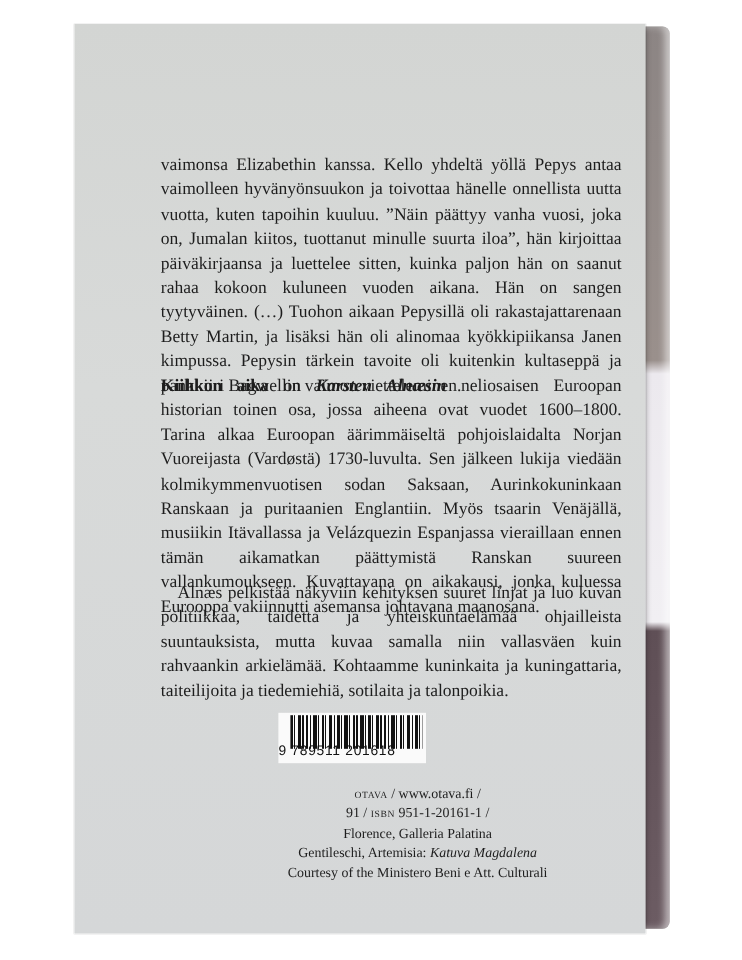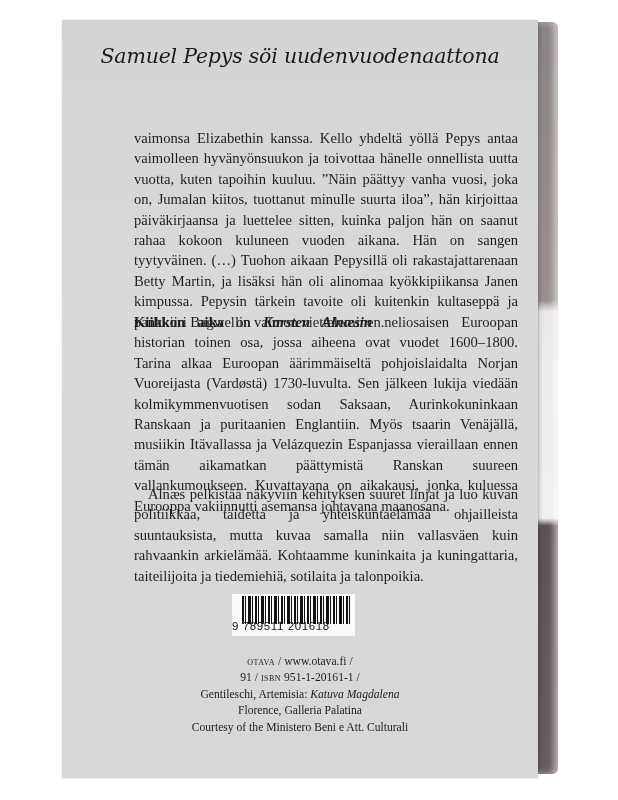--- a/index.html
+++ b/index.html
@@ -45,52 +45,51 @@
       #111 0 2px, #fafafa 2px 3px, #111 3px 4px, #fafafa 4px 6px,
       #111 6px 9px, #fafafa 9px 10px, #111 10px 11px, #fafafa 11px 13px);
   }
   .isbn-digits {
     position: absolute; left: 0; top: 26px; width: 123px;
     font-family: "Liberation Sans", sans-serif; font-size: 11.5px; color: #111;
     letter-spacing: 0.6px; white-space: nowrap;
   }
   .colophon {
     position: absolute; left: 0; top: 634px; width: 476px; text-align: center;
-    font-family: "Liberation Serif", serif; font-size: 11.6px; line-height: 16.4px; color: #1d1d1d;
+    font-family: "Liberation Serif", serif; font-size: 11.6px; line-height: 16.4px; color: #1d1d1d; padding-left: 48px;
   }
   .colophon .sc { font-variant: small-caps; letter-spacing: 0.5px; }
   .colophon i { font-style: italic; }
   .colophon div { white-space: nowrap; }
 </style>
 </head>
 <body>
 
 <div class="book">
   <div class="edge"></div>
   <div class="cover">
 
     <div class="tagline">
-      <div>Samuel Pepys söi uudenvuodenaattona</div>
     </div>
 
     <div class="body-text quote">vaimonsa Elizabethin kanssa. Kello yhdeltä yöllä Pepys antaa vaimolleen hyvänyönsuukon ja toivottaa hänelle onnellista uutta vuotta, kuten tapoihin kuuluu. ”Näin päättyy vanha vuosi, joka on, Jumalan kiitos, tuottanut minulle suurta iloa”, hän kirjoittaa päiväkirjaansa ja luettelee sitten, kuinka paljon hän on saanut rahaa kokoon kuluneen vuoden aikana. Hän on sangen tyytyväinen. (…) Tuohon aikaan Pepysillä oli rakastajattarenaan Betty Martin, ja lisäksi hän oli alinomaa kyökkipiikansa Janen kimpussa. Pepysin tärkein tavoite oli kuitenkin kultaseppä ja pankkiiri Bagwellin vaimon vietteleminen.</div>
 
     <div class="body-text p2">
       <b>Kiihkon aika</b><span> on </span><b><i>Karsten Alnæsin</i></b><span> neliosaisen Euroopan historian toinen osa, jossa aiheena ovat vuodet 1600–1800. Tarina alkaa Euroopan äärimmäiseltä pohjoislaidalta Norjan Vuoreijasta (Vardøstä) 1730-luvulta. Sen jälkeen lukija viedään kolmikymmenvuotisen sodan Saksaan, Aurinkokuninkaan Ranskaan ja puritaanien Englantiin. Myös tsaarin Venäjällä, musiikin Itävallassa ja Velázquezin Espanjassa vieraillaan ennen tämän aikamatkan päättymistä Ranskan suureen vallankumoukseen. Kuvattavana on aikakausi, jonka kuluessa Eurooppa vakiinnutti asemansa johtavana maanosana.</span>
     </div>
 
     <div class="body-text p3">Alnæs pelkistää näkyviin kehityksen suuret linjat ja luo kuvan politiikkaa, taidetta ja yhteiskuntaelämää ohjailleista suuntauksista, mutta kuvaa samalla niin vallasväen kuin rahvaankin arkielämää. Kohtaamme kuninkaita ja kuningattaria, taiteilijoita ja tiedemiehiä, sotilaita ja talonpoikia.</div>
 
     <div class="barcode">
       <div class="bars"></div>
       <div class="isbn-digits">9 789511 201618</div>
     </div>
 
     <div class="colophon">
       <div><span class="sc">otava</span><span> / www.otava.fi /</span></div>
       <div><span>91 / </span><span class="sc">isbn</span><span> 951-1-20161-1 /</span></div>
+      <div>Florence, Galleria Palatina</div>
       <div><span>Gentileschi, Artemisia: </span><i>Katuva Magdalena</i></div>
-      <div>Florence, Galleria Palatina</div>
       <div>Courtesy of the Ministero Beni e Att. Culturali</div>
     </div>
 
   </div>
 </div>
 
 </body></html>

